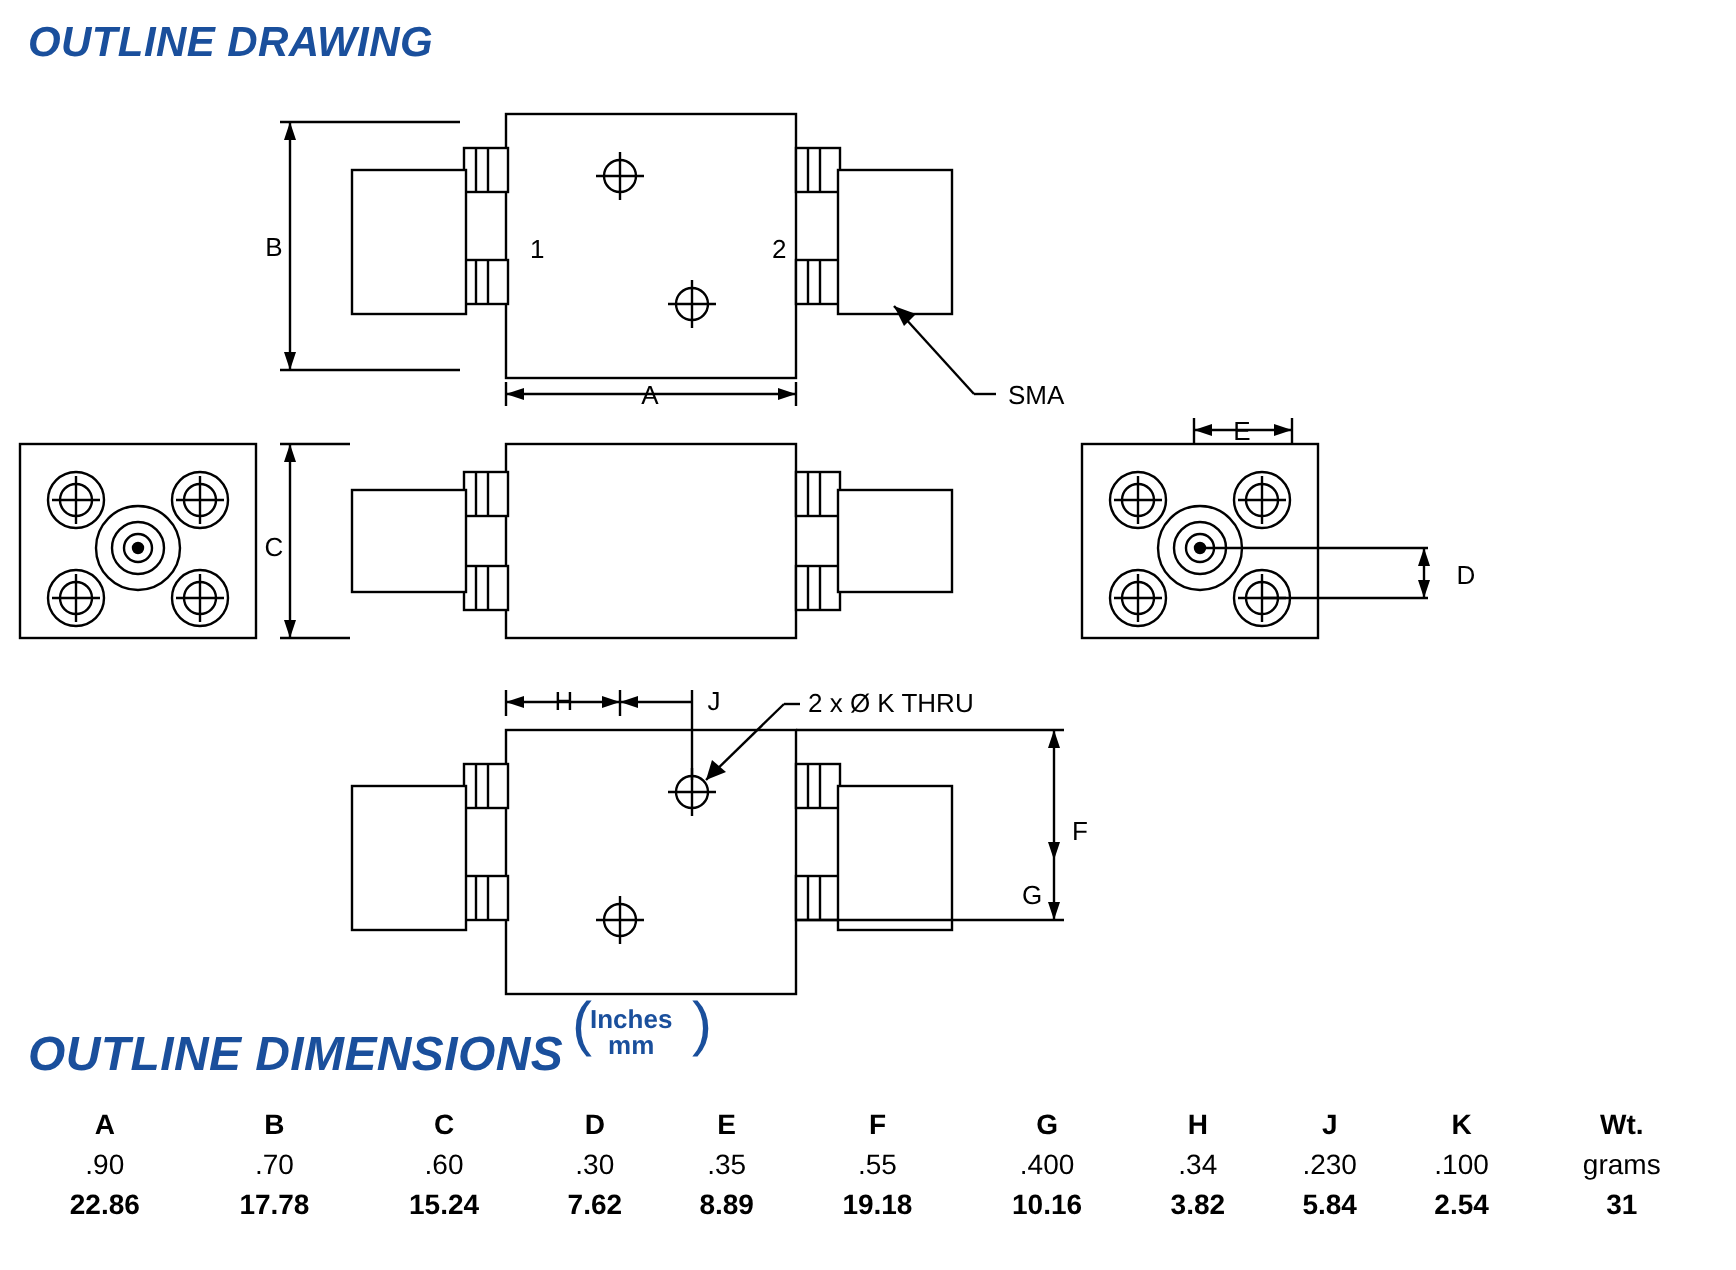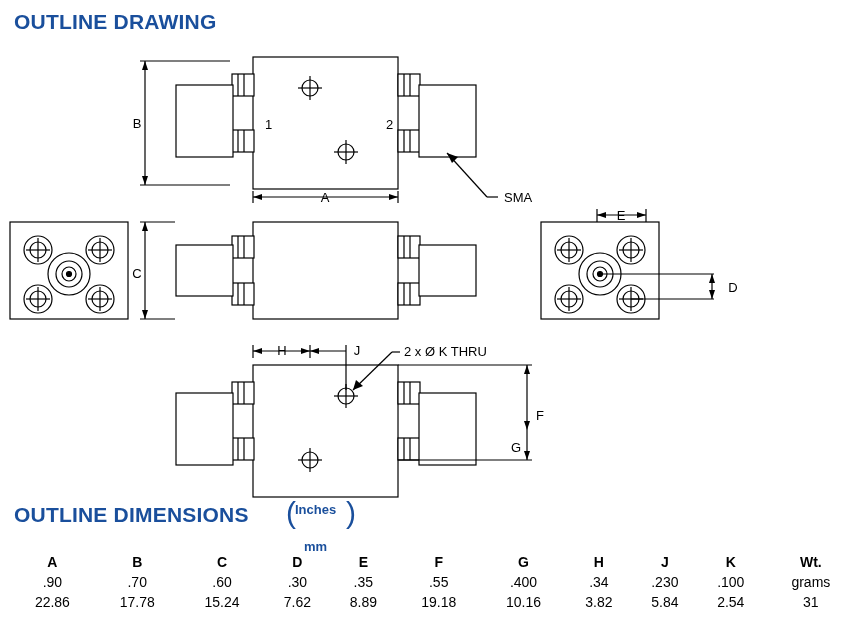--- a/index.html
+++ b/index.html
@@ -13,72 +13,73 @@
     position: relative;
     font-family: "Liberation Sans", sans-serif;
     color: #000;
     overflow: hidden;
   }
   .title {
     position: absolute;
     font-weight: bold;
     color: #1a4f9c;
     letter-spacing: 0.2px;
+    font-style: italic;
   }
   #outline-drawing-title {
     left: 14px;
     top: 10px;
     font-size: 21px;
   }
   #outline-dimensions-title {
     left: 14px;
-    top: 503px;
-    font-size: 21px;
+    top: 514px;
+    font-size: 24px;
   }
   .unit-stack {
     position: absolute;
     left: 295px;
     top: 500px;
     font-size: 13px;
     color: #1a4f9c;
     font-weight: bold;
     line-height: 1.0;
     text-align: center;
   }
   .unit-stack .paren {
     position: absolute;
     font-size: 30px;
     font-weight: normal;
     top: -2px;
   }
   .unit-stack .paren.left { left: -9px; }
   .unit-stack .paren.right { left: 51px; }
   .unit-stack .u1 { display: block; padding-top: 3px; }
-  .unit-stack .u2 { display: block; margin-top: 24px; }
+  .unit-stack .u2 { display: block; }
 
   svg.drawing {
     position: absolute;
     left: 0;
     top: 0;
   }
   .tbl {
     position: absolute;
     left: 10px;
     top: 552px;
     width: 848px;
     border-collapse: collapse;
     font-size: 14px;
   }
   .tbl td {
     text-align: center;
     padding: 2px 0;
   }
   .tbl tr.hdr td { font-weight: bold; }
   .tbl tr.inch td { font-weight: normal; }
-  .tbl tr.mm td { font-weight: normal; }
+  .tbl tr.mm td { font-weight: bold; }
 </style>
 </head>
 <body>
 
 <div class="title" id="outline-drawing-title">OUTLINE DRAWING</div>
 
 <div class="title" id="outline-dimensions-title">OUTLINE DIMENSIONS</div>
 
 <div class="unit-stack">
   <span class="paren left">(</span>

